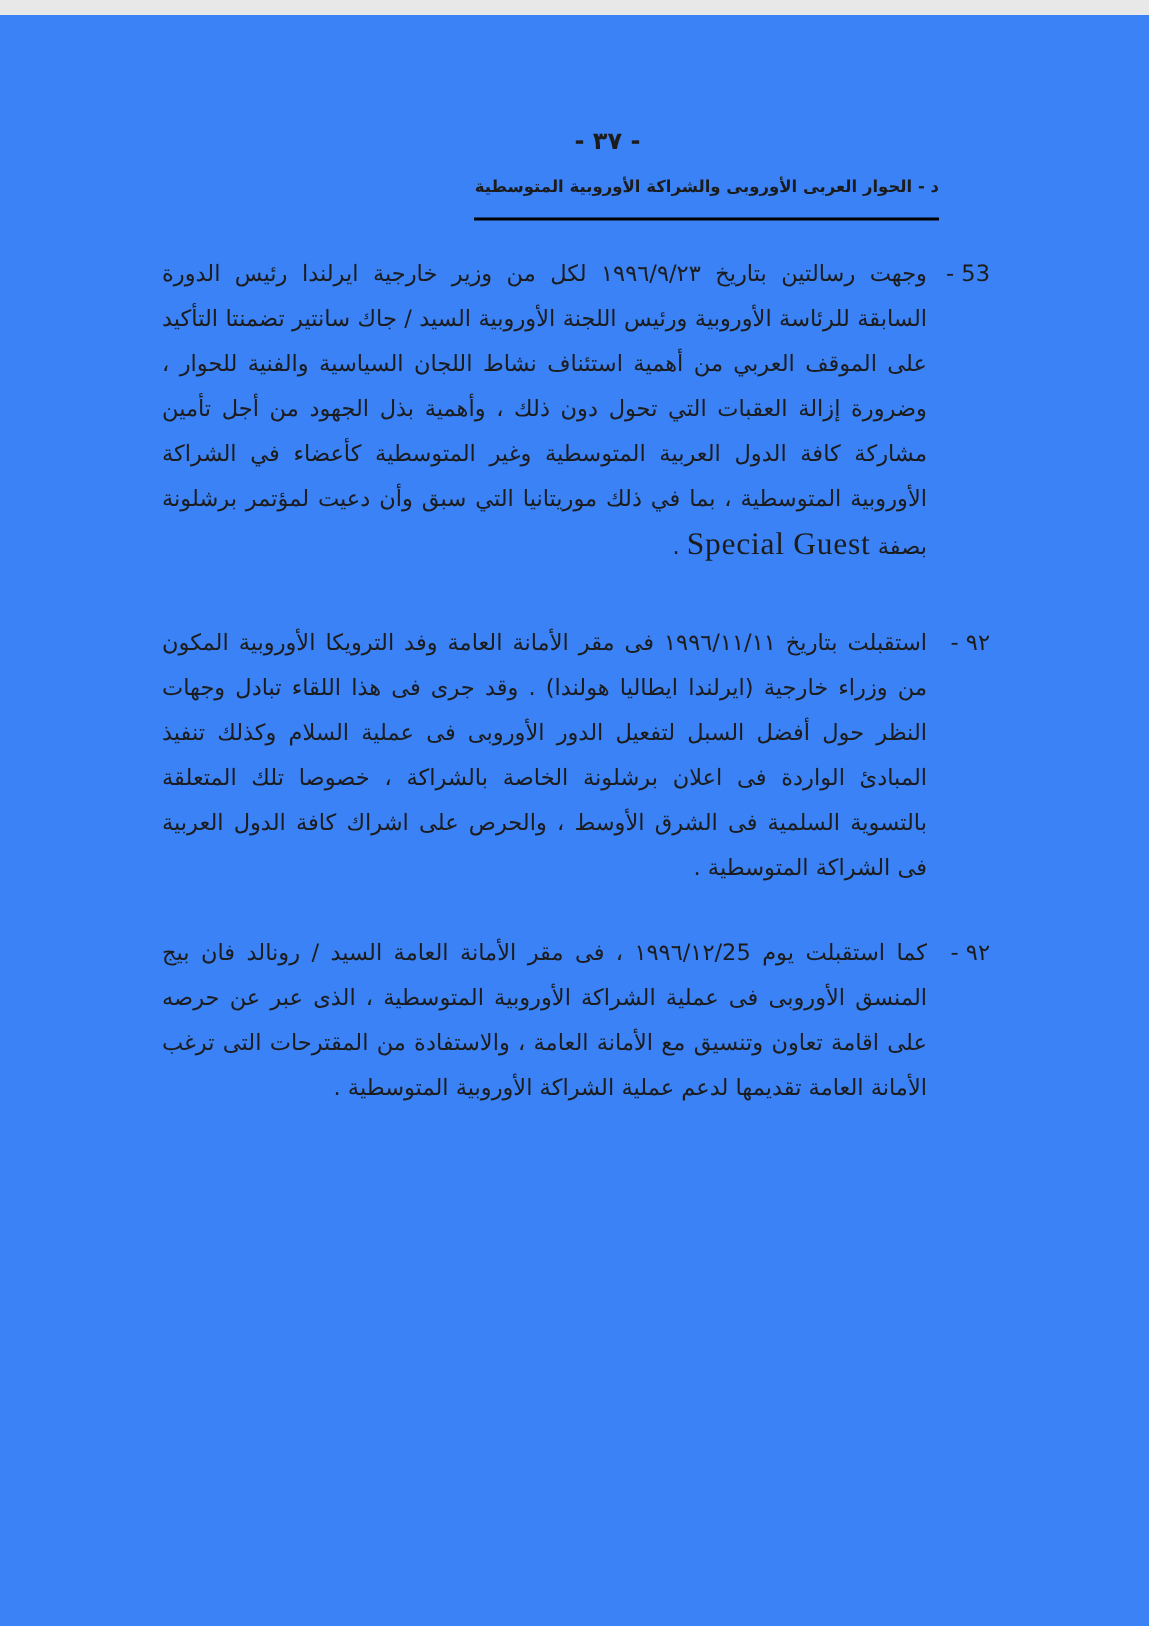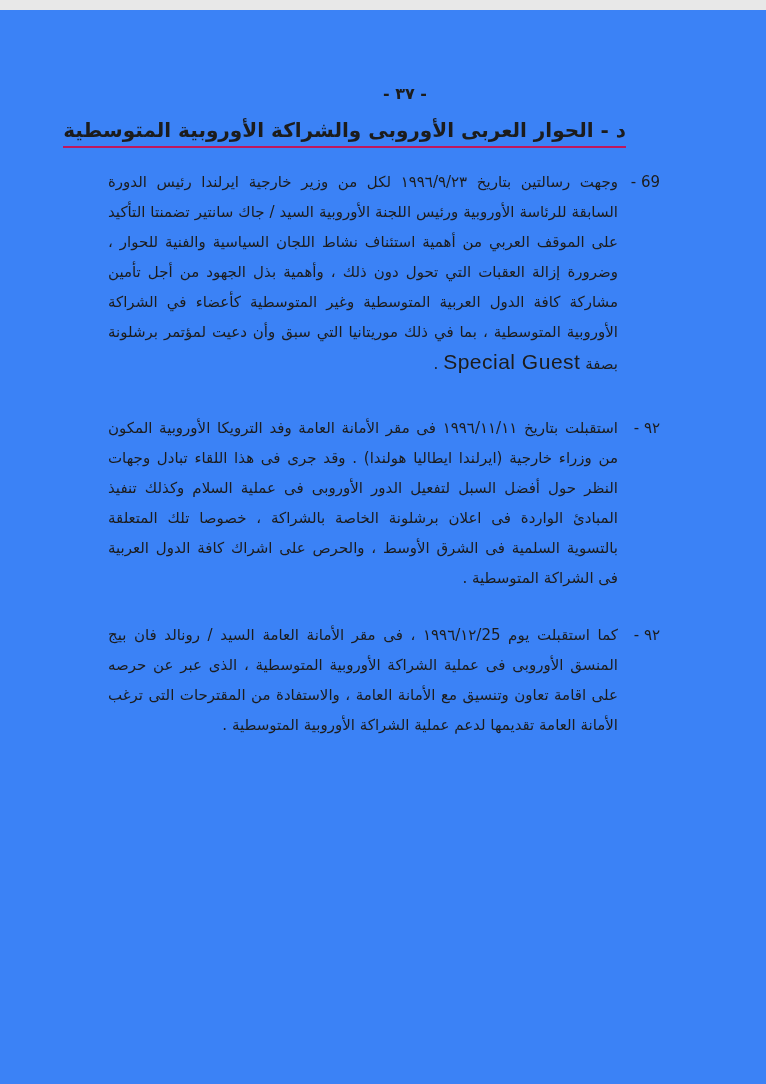--- a/index.html
+++ b/index.html
@@ -22,24 +22,24 @@
     direction: rtl;
     font-size: 16px;
     font-weight: bold;
     letter-spacing: 3px;
   }
   .heading {
     position: absolute;
     top: 108px;
     right: 140px;
     direction: rtl;
-    font-size: 20px;
+    font-size: 11px;
     font-weight: bold;
-    border-bottom: 2px solid #be185d;
-    padding-bottom: 4px;
+    border-bottom: 2px solid #000000;
+    padding-bottom: 14px;
     white-space: nowrap;
   }
   .body-text {
     position: absolute;
     top: 157px;
     right: 106px;
     width: 552px;
     direction: rtl;
     font-size: 15px;
   }
@@ -51,38 +51,38 @@
     width: 42px;
     line-height: 30px;
     white-space: nowrap;
   }
   .ptext {
     flex: 1;
     text-align: justify;
     line-height: 30px;
   }
   .latin {
-    font-family: Liberation Sans, sans-serif;
+    font-family: Liberation Serif, serif;
     font-size: 21px;
     letter-spacing: 0.5px;
   }
 </style>
 </head>
 <body>
 
 <div class="page">
 
   <div class="page-number">- ٣٧ -</div>
 
   <div class="heading">د - الحوار العربى الأوروبى والشراكة الأوروبية المتوسطية</div>
 
   <div class="body-text">
 
     <div class="para">
-      <div class="marker">69 -</div>
+      <div class="marker">53 -</div>
       <div class="ptext"><span>وجهت رسالتين بتاريخ ١٩٩٦/٩/٢٣ لكل من وزير خارجية ايرلندا رئيس الدورة السابقة للرئاسة الأوروبية ورئيس اللجنة الأوروبية السيد / جاك سانتير تضمنتا التأكيد على الموقف العربي من أهمية استئناف نشاط اللجان السياسية والفنية للحوار ، وضرورة إزالة العقبات التي تحول دون ذلك ، وأهمية بذل الجهود من أجل تأمين مشاركة كافة الدول العربية المتوسطية وغير المتوسطية كأعضاء في الشراكة الأوروبية المتوسطية ، بما في ذلك موريتانيا التي سبق وأن دعيت لمؤتمر برشلونة بصفة </span><span class="latin">Special Guest</span><span> .</span></div>
     </div>
 
     <div class="para gap-a">
       <div class="marker">٩٢ -</div>
       <div class="ptext">استقبلت بتاريخ ١٩٩٦/١١/١١ فى مقر الأمانة العامة وفد الترويكا الأوروبية المكون من وزراء خارجية (ايرلندا ايطاليا هولندا) . وقد جرى فى هذا اللقاء تبادل وجهات النظر حول أفضل السبل لتفعيل الدور الأوروبى فى عملية السلام وكذلك تنفيذ المبادئ الواردة فى اعلان برشلونة الخاصة بالشراكة ، خصوصا تلك المتعلقة بالتسوية السلمية فى الشرق الأوسط ، والحرص على اشراك كافة الدول العربية فى الشراكة المتوسطية .</div>
     </div>
 
     <div class="para gap-b">
       <div class="marker">٩٢ -</div>

